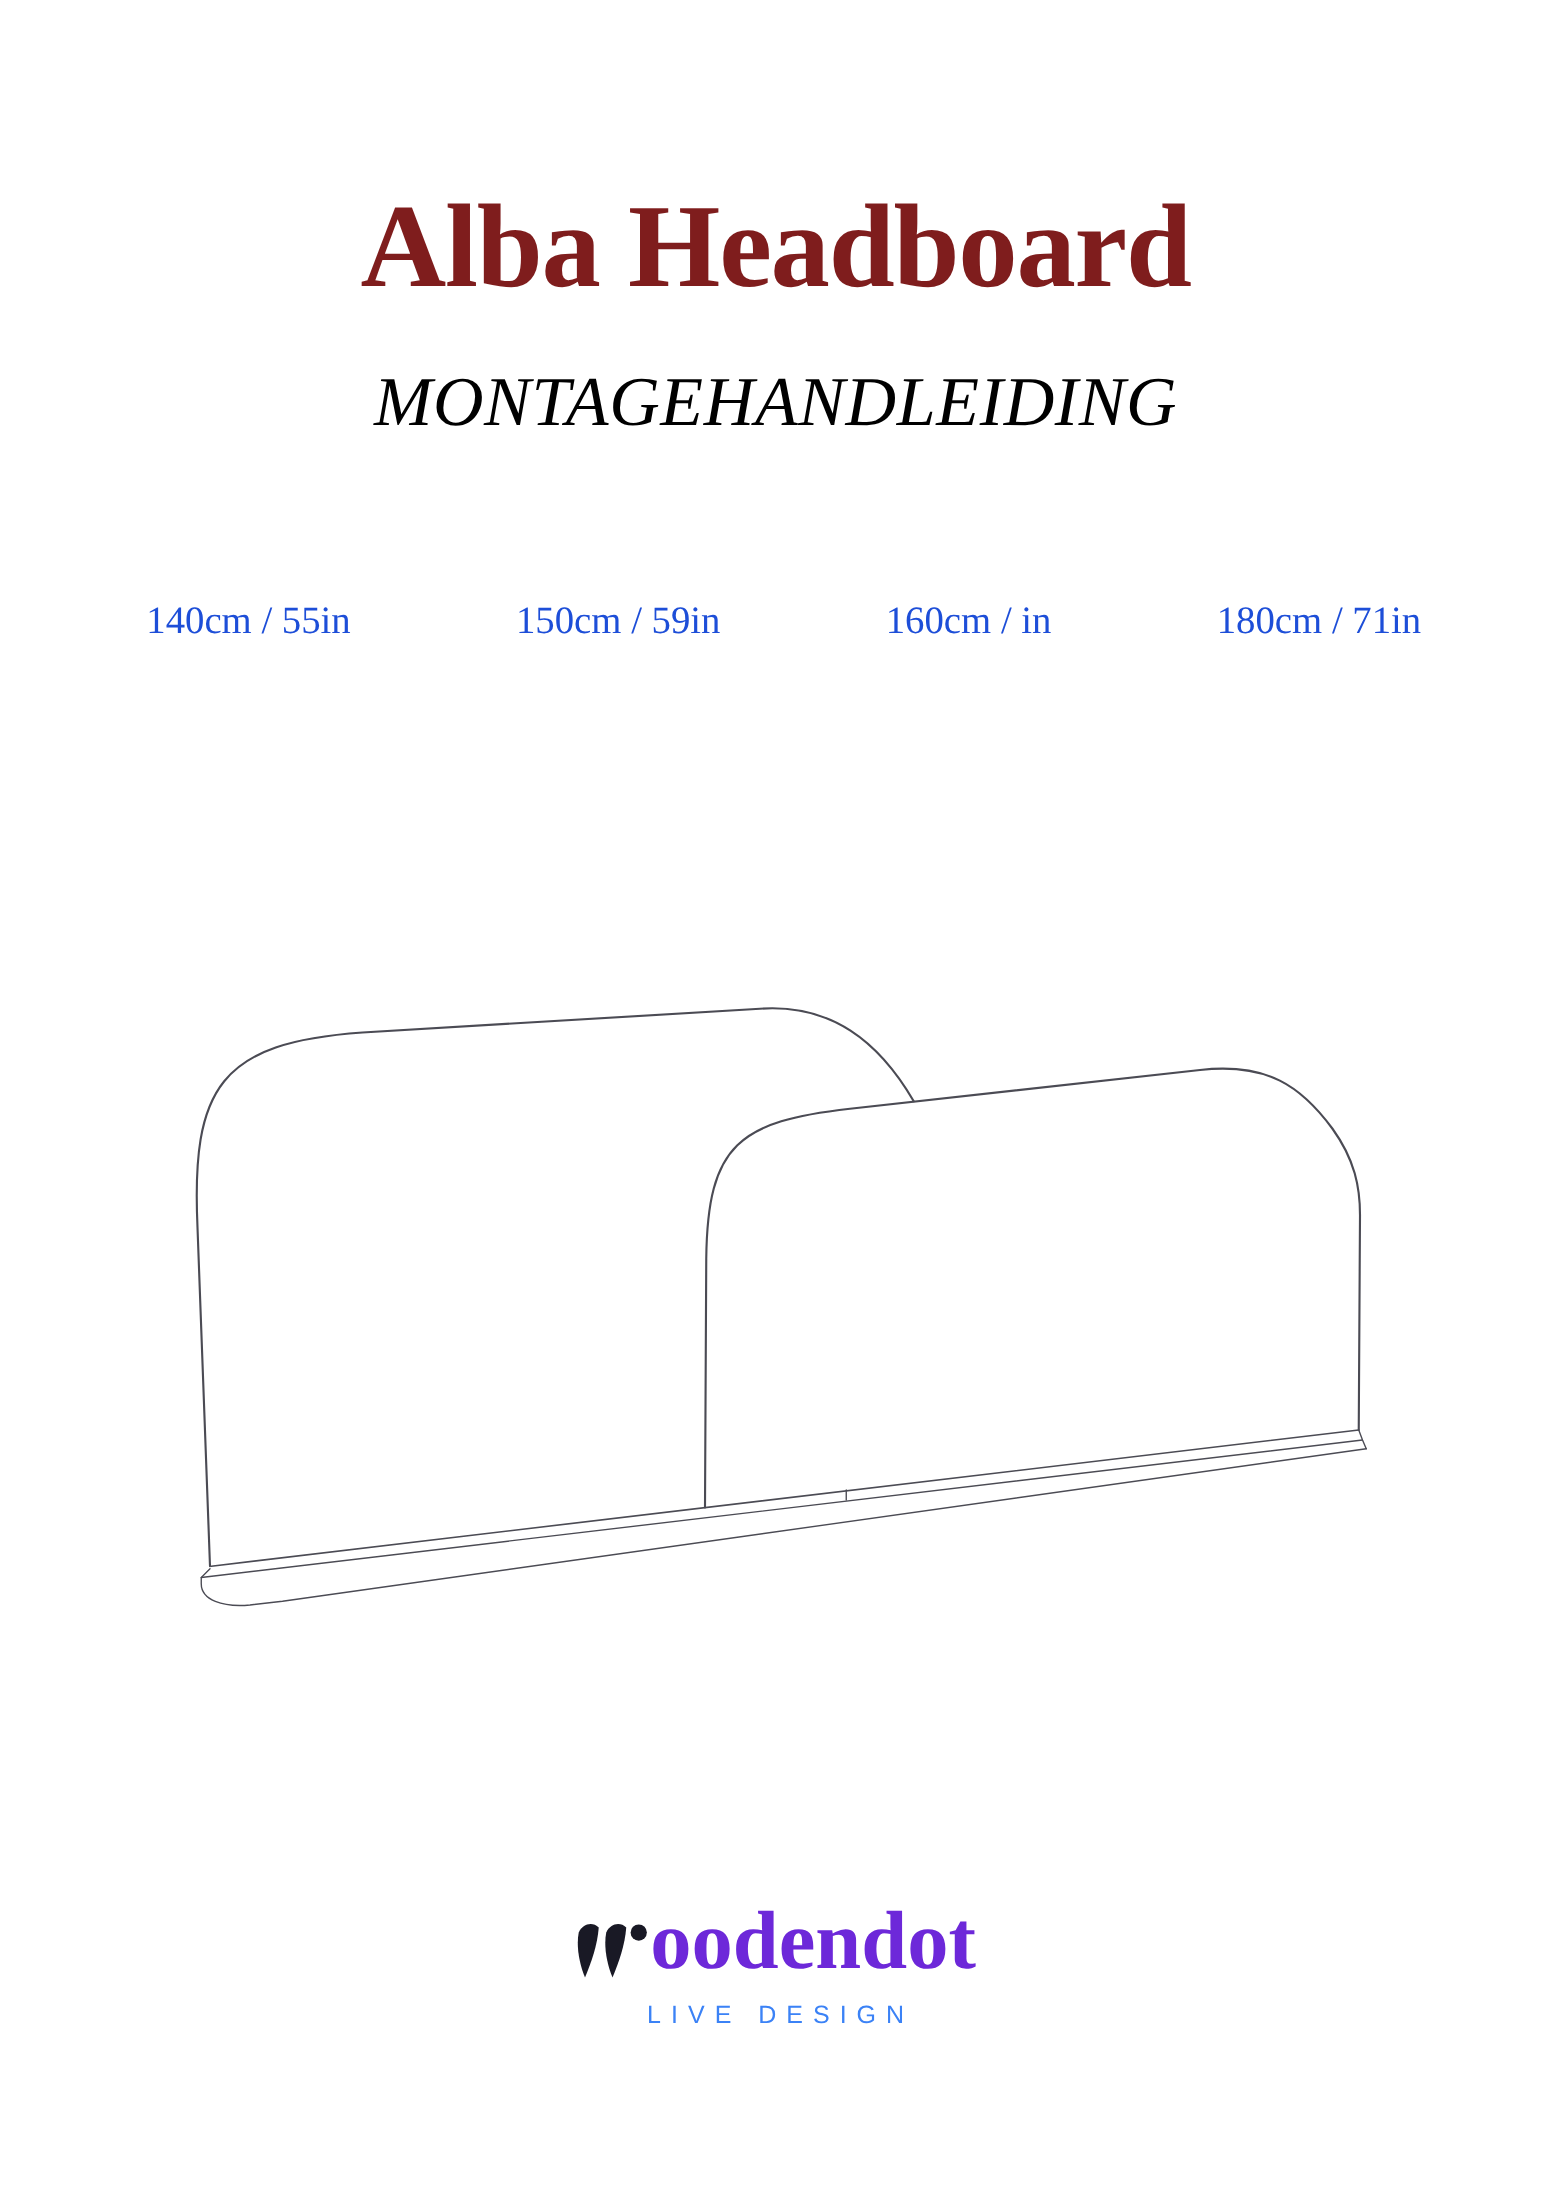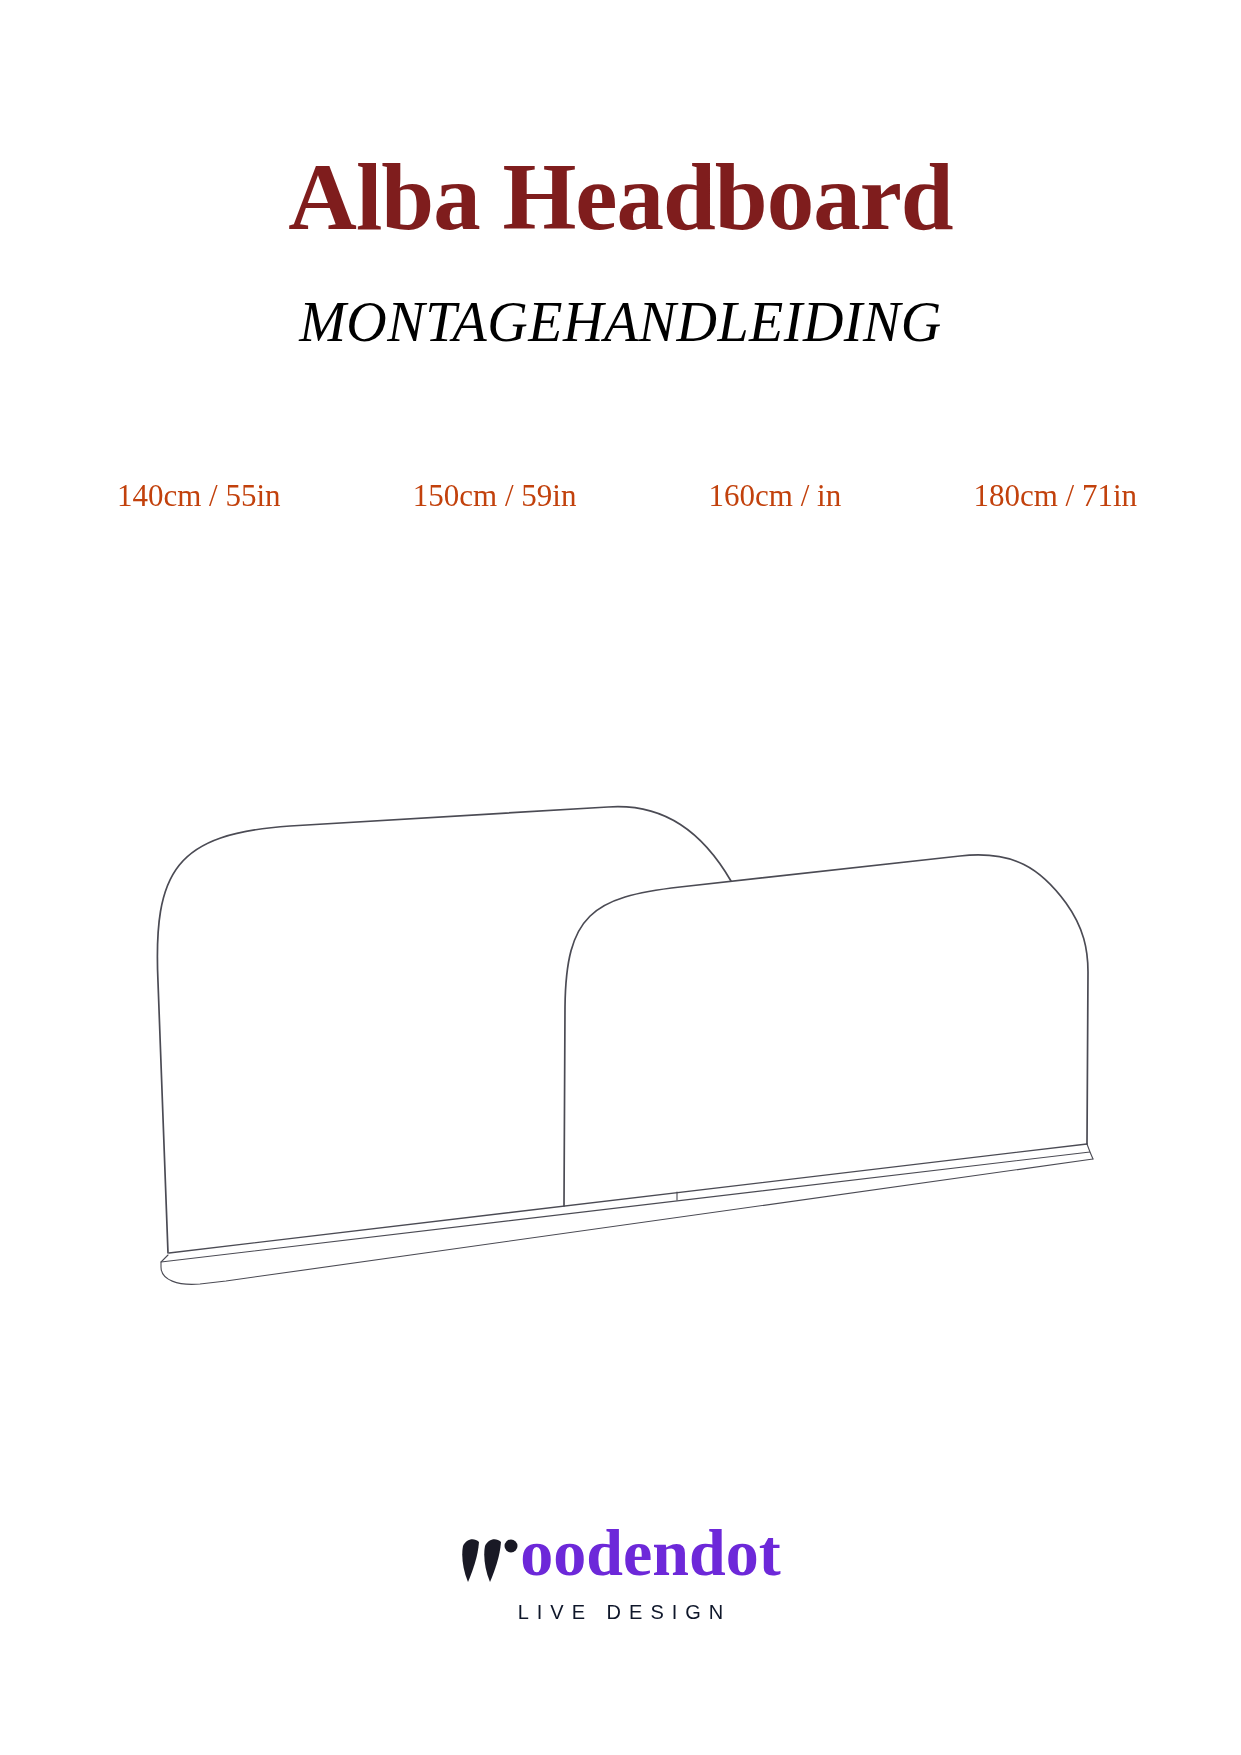--- a/index.html
+++ b/index.html
@@ -41,21 +41,21 @@
   }
 
   .sizes-row {
     position: absolute;
     top: 478px;
     left: 117px;
     right: 104px;
     display: flex;
     justify-content: space-between;
     font-size: 31px;
-    color: #c2410c;
+    color: #1d4ed8;
     white-space: nowrap;
   }
 
   .drawing-wrap {
     position: absolute;
     left: 140px;
     top: 710px;
     width: 980px;
     height: 600px;
   }
@@ -89,21 +89,21 @@
     position: absolute;
     top: 1601px;
     left: 0;
     width: 100%;
     text-align: center;
     font-family: "Liberation Sans", sans-serif;
     font-size: 20px;
     font-weight: 400;
     letter-spacing: 8px;
     text-indent: 8px;
-    color: #0f172a;
+    color: #3b82f6;
   }
 </style>
 </head>
 <body>
 
 <h1 class="doc-title">Alba Headboard</h1>
 
 <h2 class="doc-subtitle">MONTAGEHANDLEIDING</h2>
 
 <div class="sizes-row">

